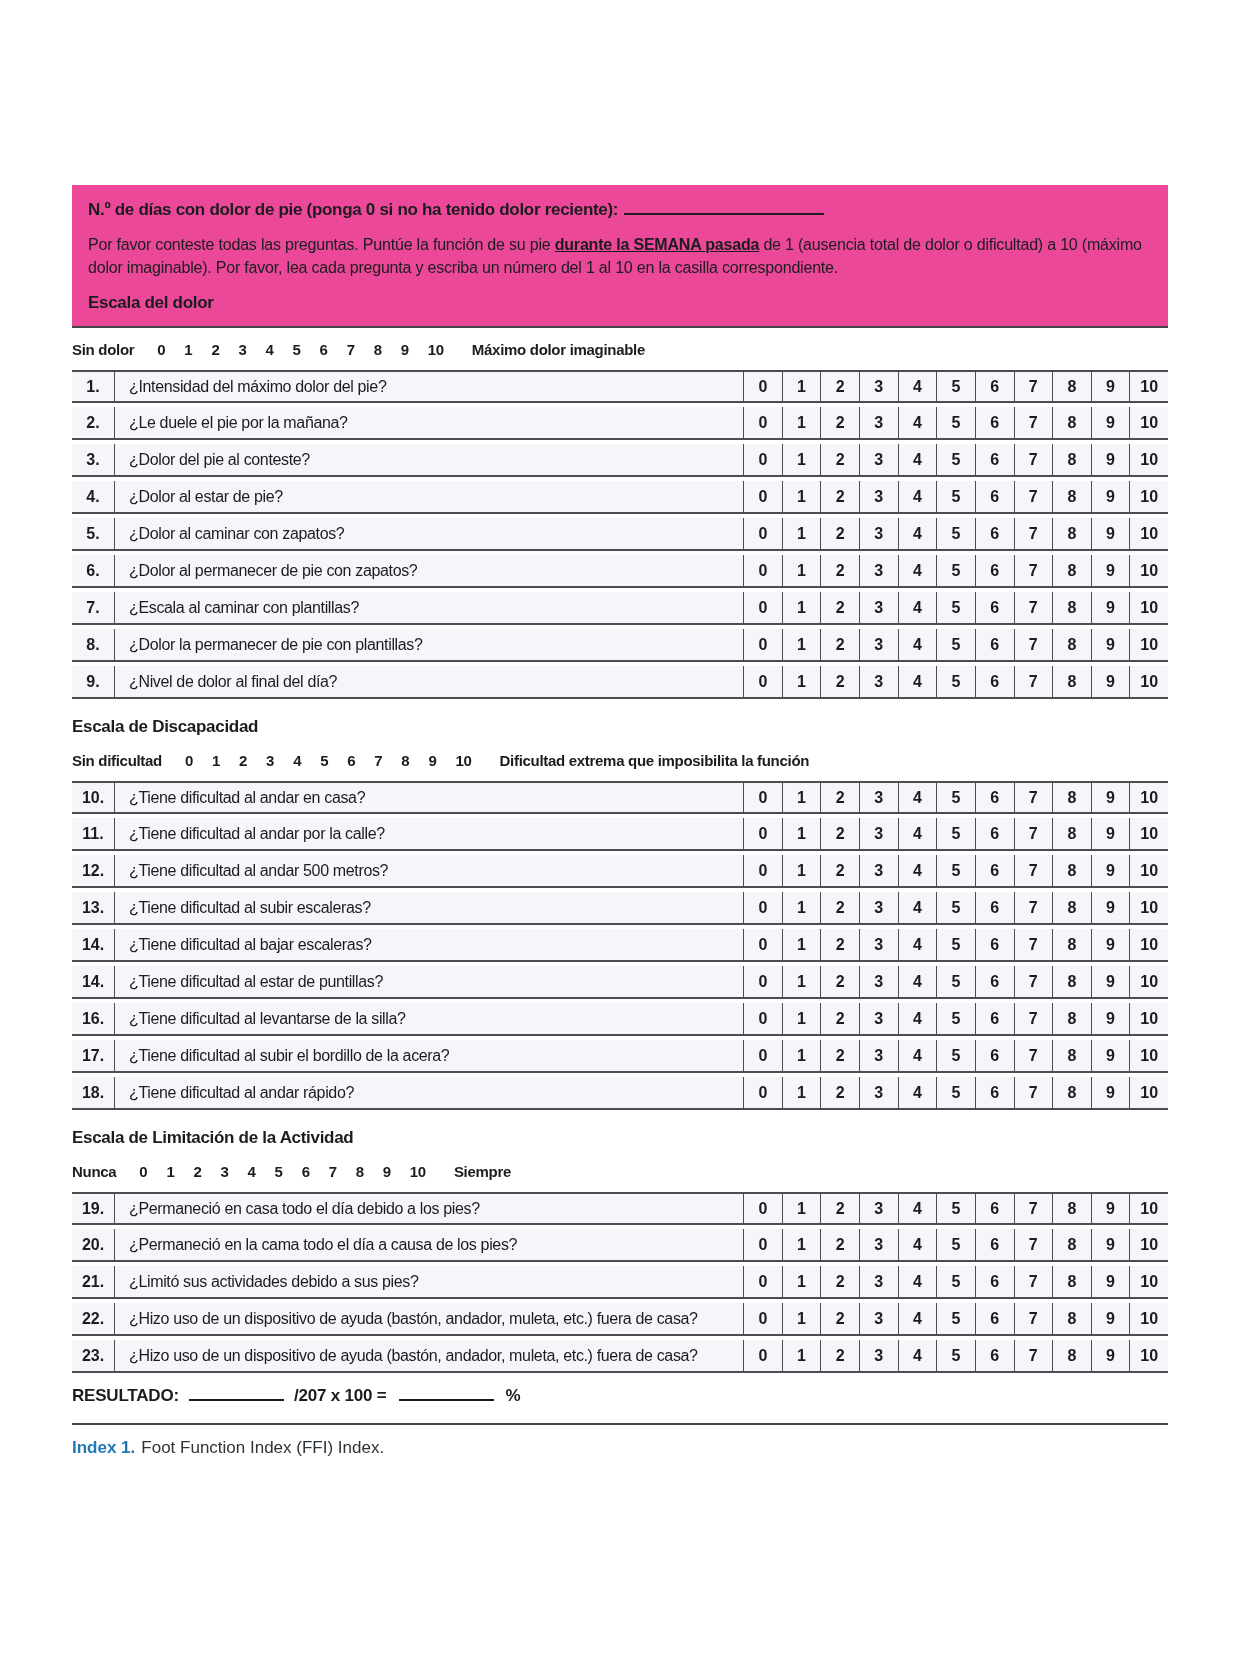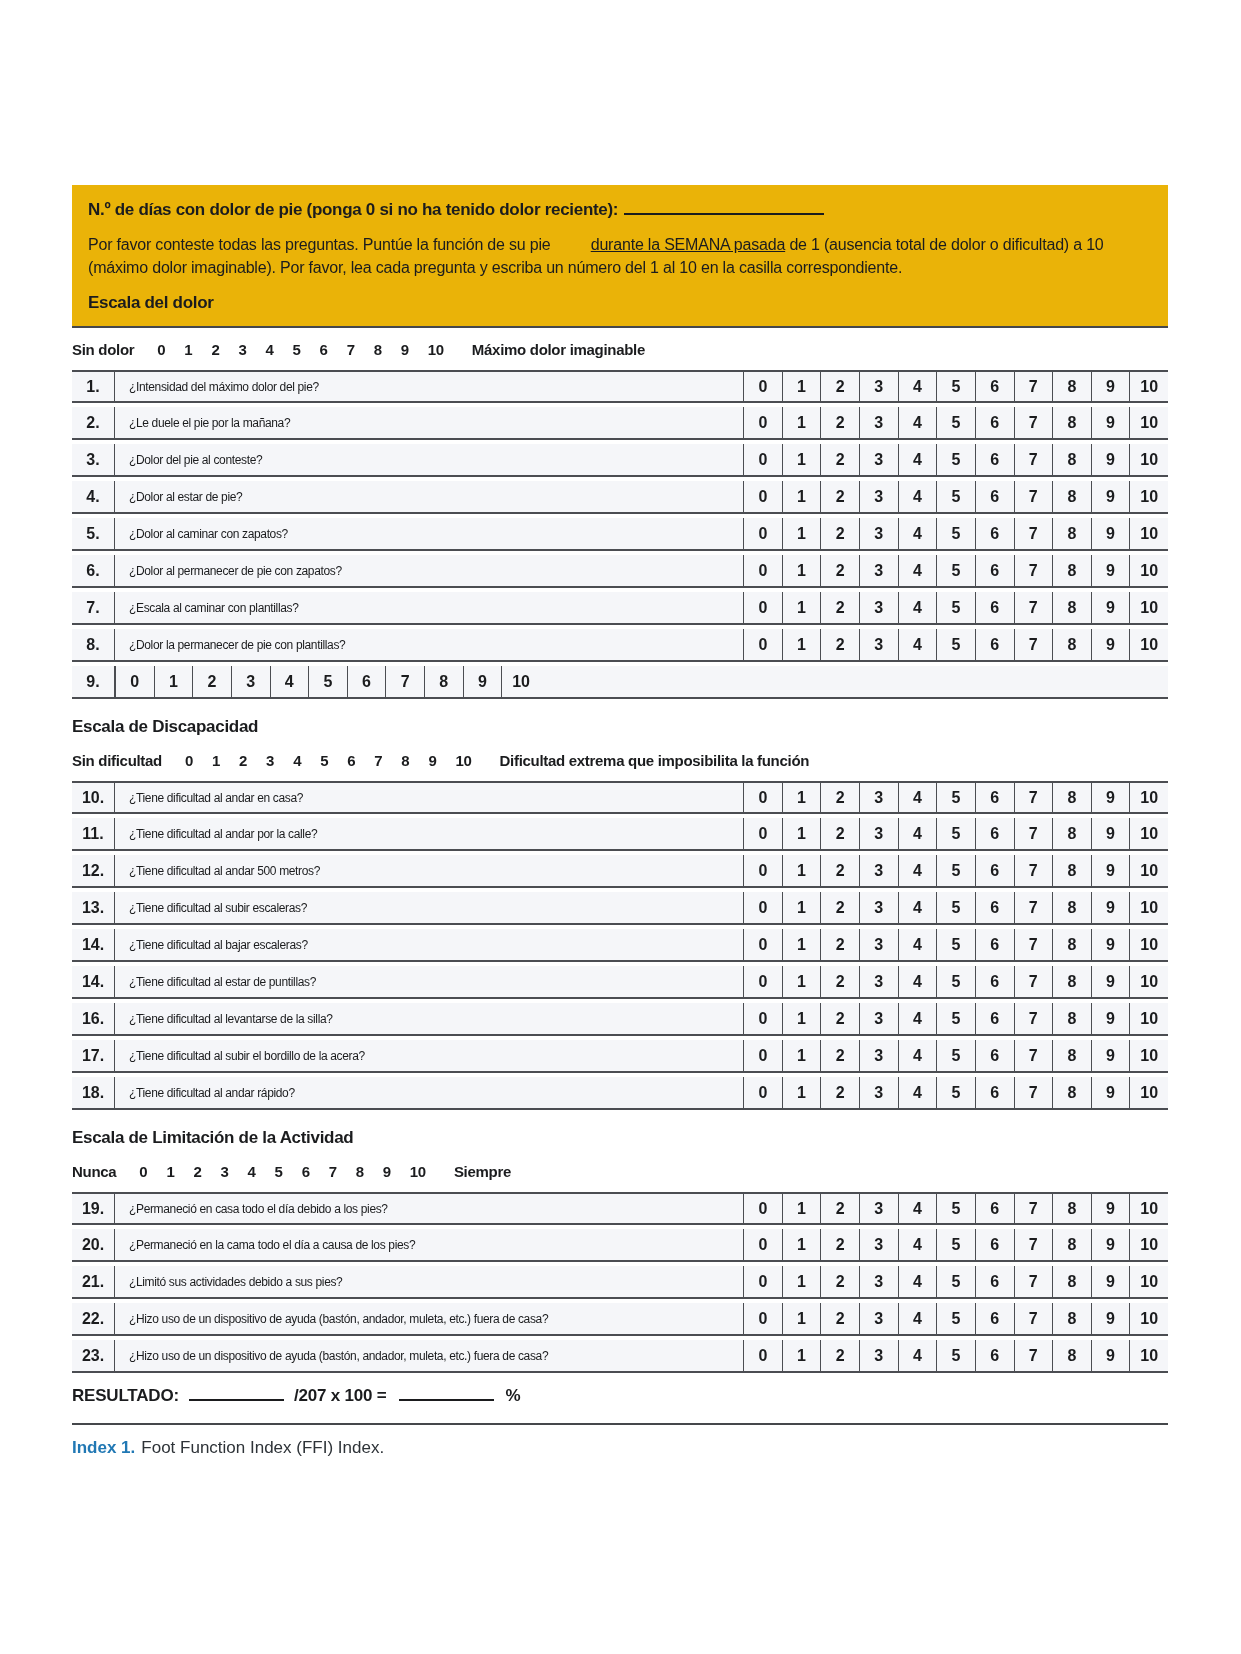--- a/index.html
+++ b/index.html
@@ -4,41 +4,41 @@
 <style>
   * { margin:0; padding:0; box-sizing:border-box; }
   html,body { background:#ffffff; }
   .page {
     width:1241px; height:1654px; background:#ffffff; position:relative;
     font-family:"Liberation Sans", sans-serif; color:#1b1c1e; overflow:hidden;
   }
   .content { position:absolute; left:72px; top:185px; width:1096px; }
 
   
-  .intro { background:#eab308; border-bottom:2px solid #45474b; padding:15px 18px 13px 16px; }
+  .intro { background:#ec4899; border-bottom:2px solid #45474b; padding:15px 18px 13px 16px; }
   .intro-title { font-weight:bold; font-size:17px; letter-spacing:-0.3px; }
   .blank { display:inline-block; border-bottom:2px solid #1b1c1e; height:15px; vertical-align:baseline; }
   .blank.title-blank { width:200px; margin-left:6px; }
   .intro-text { font-size:16px; letter-spacing:-0.2px; margin-top:13px; line-height:23px; max-width:1062px; }
-  .intro-text .em { font-weight:normal; text-decoration:underline;margin-left:36px; }
+  .intro-text .em { font-weight:bold; text-decoration:underline; }
   .scale-title-1 { font-weight:bold; font-size:17px; letter-spacing:-0.3px; margin-top:14px; }
 
   
   .legend { font-weight:bold; font-size:15px; letter-spacing:-0.3px; margin:10px 0 8px 0; height:24px; line-height:24px; white-space:nowrap; }
   .lg-left { margin-right:23px; }
   .lg-num  { display:inline-block; margin-right:19px; }
   .lg-right{ margin-left:9px; }
 
   
   .qrow { display:flex; height:33px; background:#f5f6f9; border-bottom:2px solid #4b4d52; margin-bottom:4px; align-items:stretch; }
   .qrow.first { border-top:2px solid #4b4d52; }
   .qnum { width:43px; display:flex; align-items:center; justify-content:center;
           font-weight:bold; font-size:16px; border-right:1.5px solid #4b4d52; }
   .qtext { flex:1; display:flex; align-items:center; padding-left:14px;
-           font-size:12px; letter-spacing:-0.35px; white-space:nowrap; overflow:hidden; }
+           font-size:16px; letter-spacing:-0.35px; white-space:nowrap; overflow:hidden; }
   .qscore { width:38.64px; display:flex; align-items:center; justify-content:center;
             font-weight:bold; font-size:16px; border-left:1.5px solid #4b4d52; }
 
   .sec-title { font-weight:bold; font-size:17px; letter-spacing:-0.3px; margin-top:18px; height:22px; }
 
   
   .result { font-weight:bold; font-size:17px; letter-spacing:-0.2px; margin-top:10px; height:26px; line-height:26px; }
   .result .blank { width:95px; margin:0 10px; }
   .result .formula { margin-right:2px; }
   .result .percent { margin-left:2px; }
@@ -182,20 +182,21 @@
             <div class="qscore">4</div>
             <div class="qscore">5</div>
             <div class="qscore">6</div>
             <div class="qscore">7</div>
             <div class="qscore">8</div>
             <div class="qscore">9</div>
             <div class="qscore">10</div>
           </div>
           <div class="qrow">
             <div class="qnum">9.</div>
+            <div class="qtext">¿Nivel de dolor al final del día?</div>
             <div class="qscore">0</div>
             <div class="qscore">1</div>
             <div class="qscore">2</div>
             <div class="qscore">3</div>
             <div class="qscore">4</div>
             <div class="qscore">5</div>
             <div class="qscore">6</div>
             <div class="qscore">7</div>
             <div class="qscore">8</div>
             <div class="qscore">9</div>

